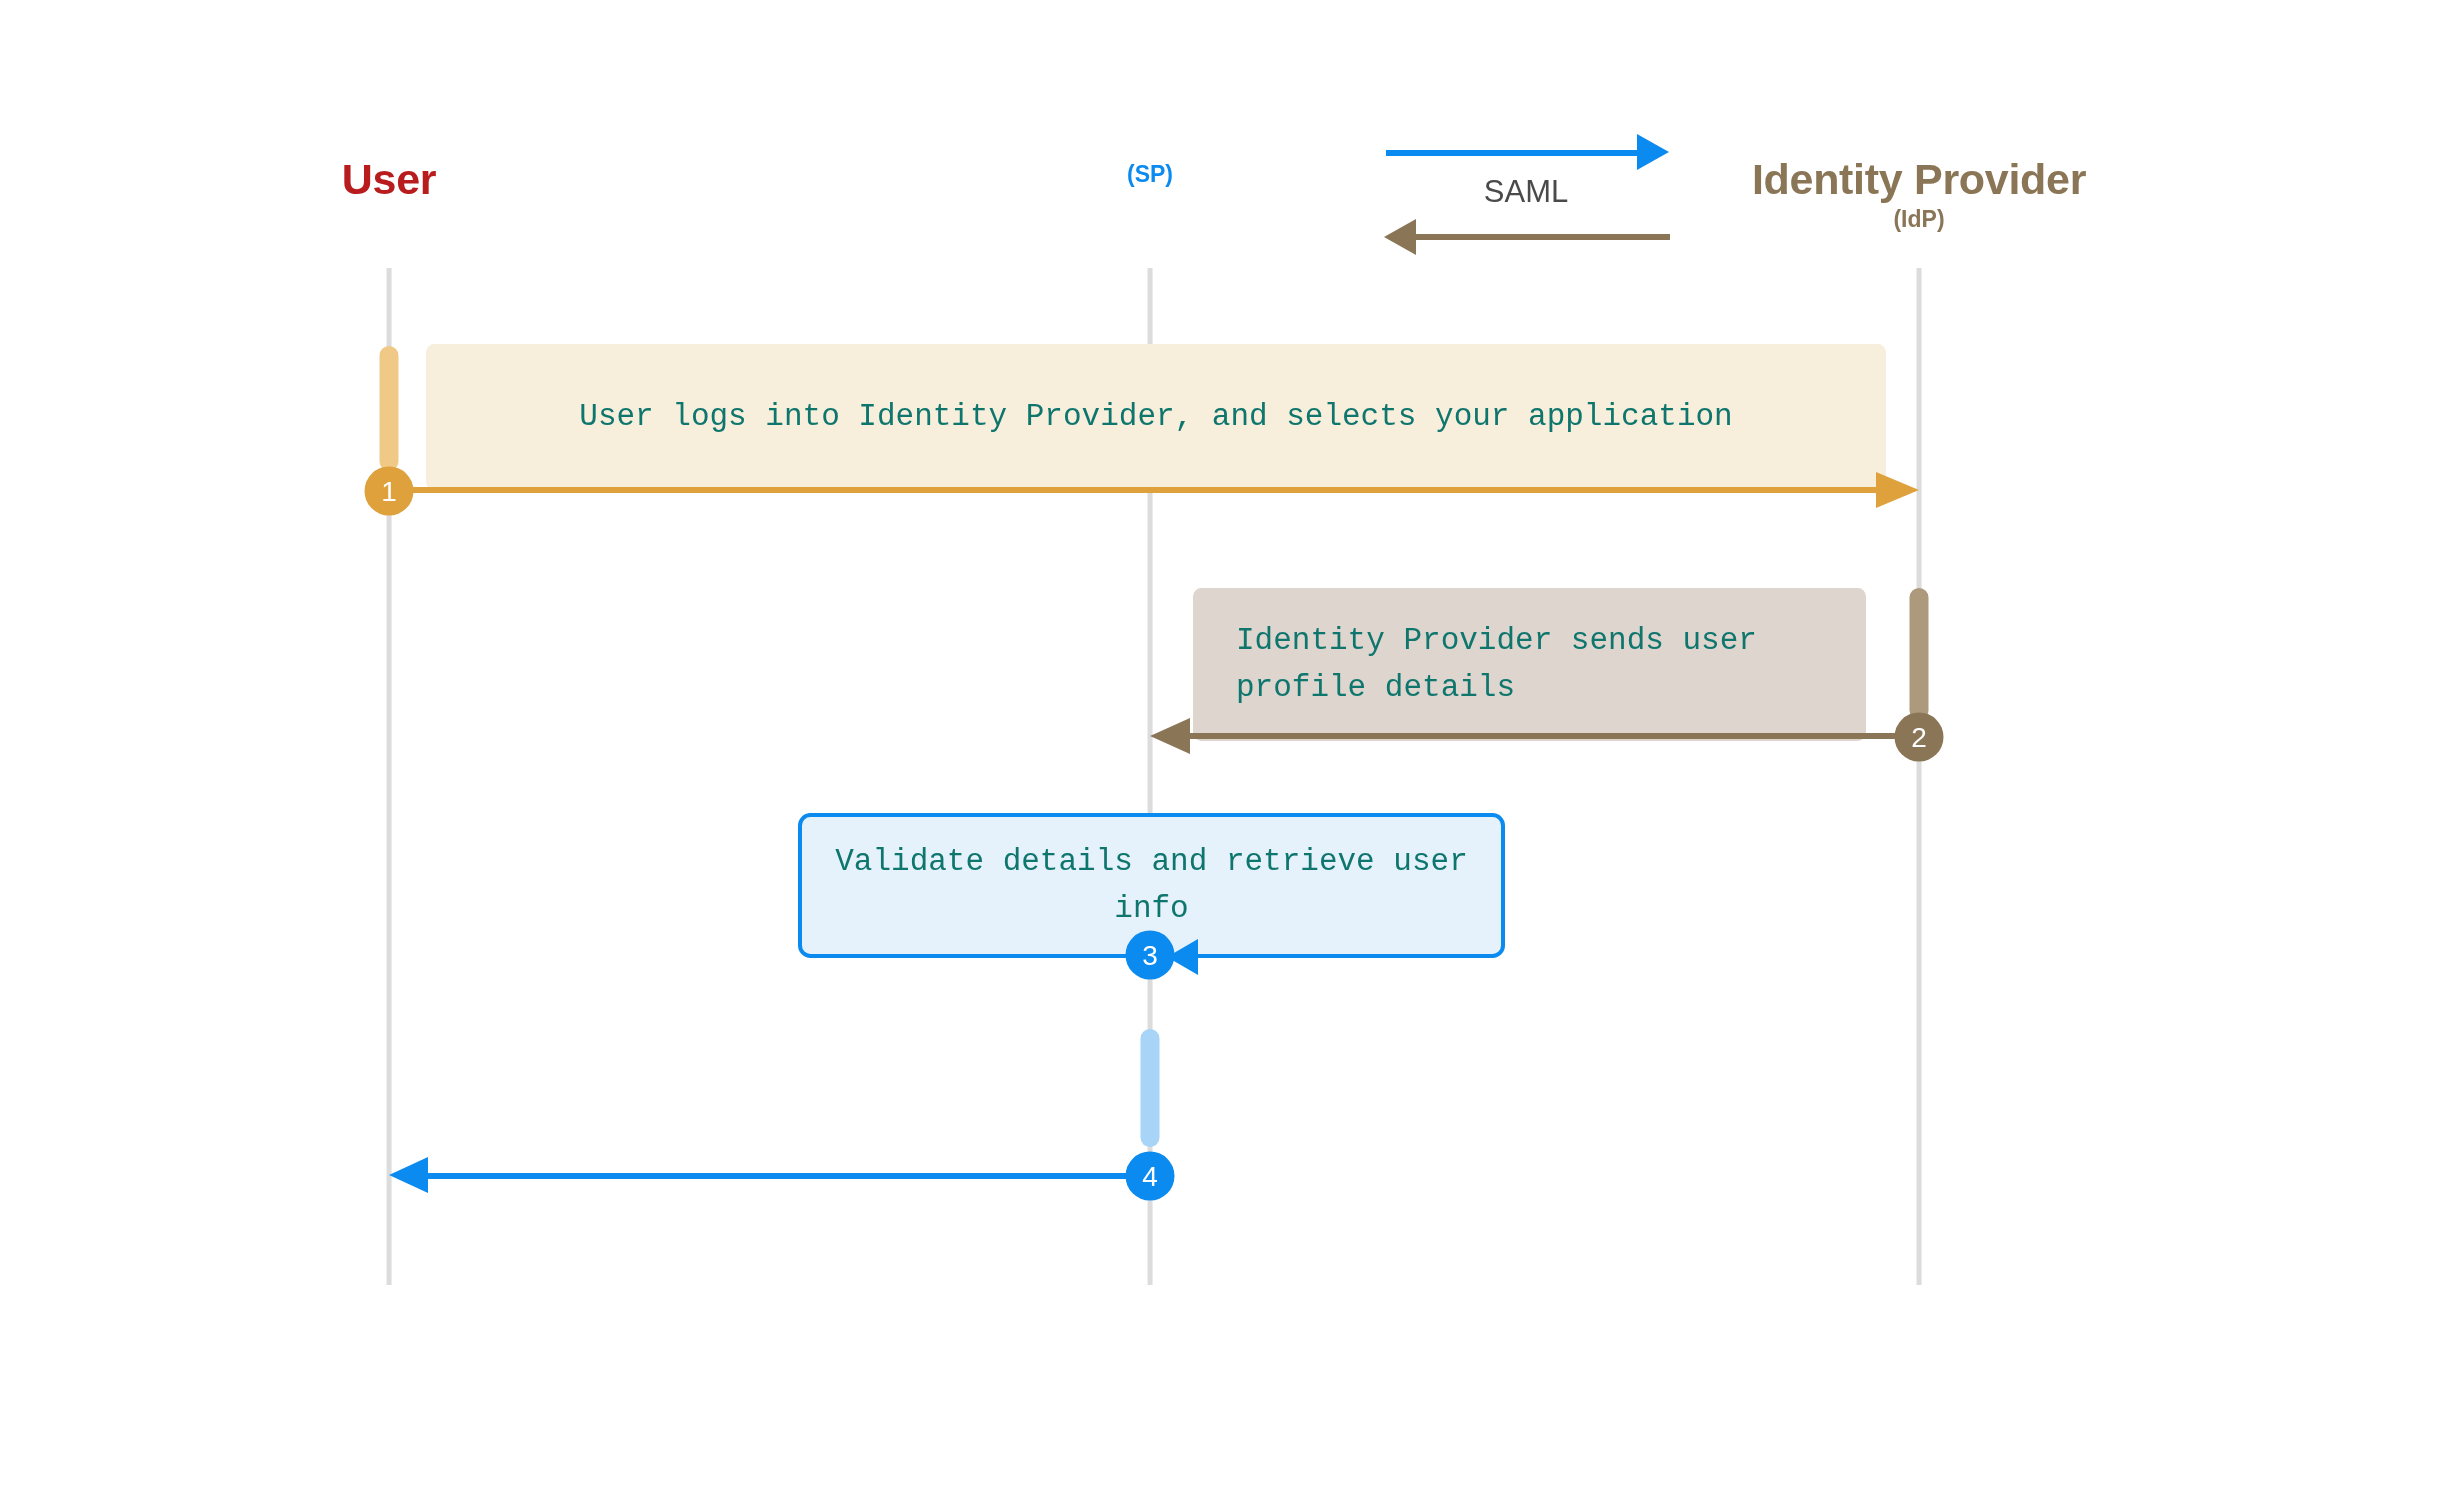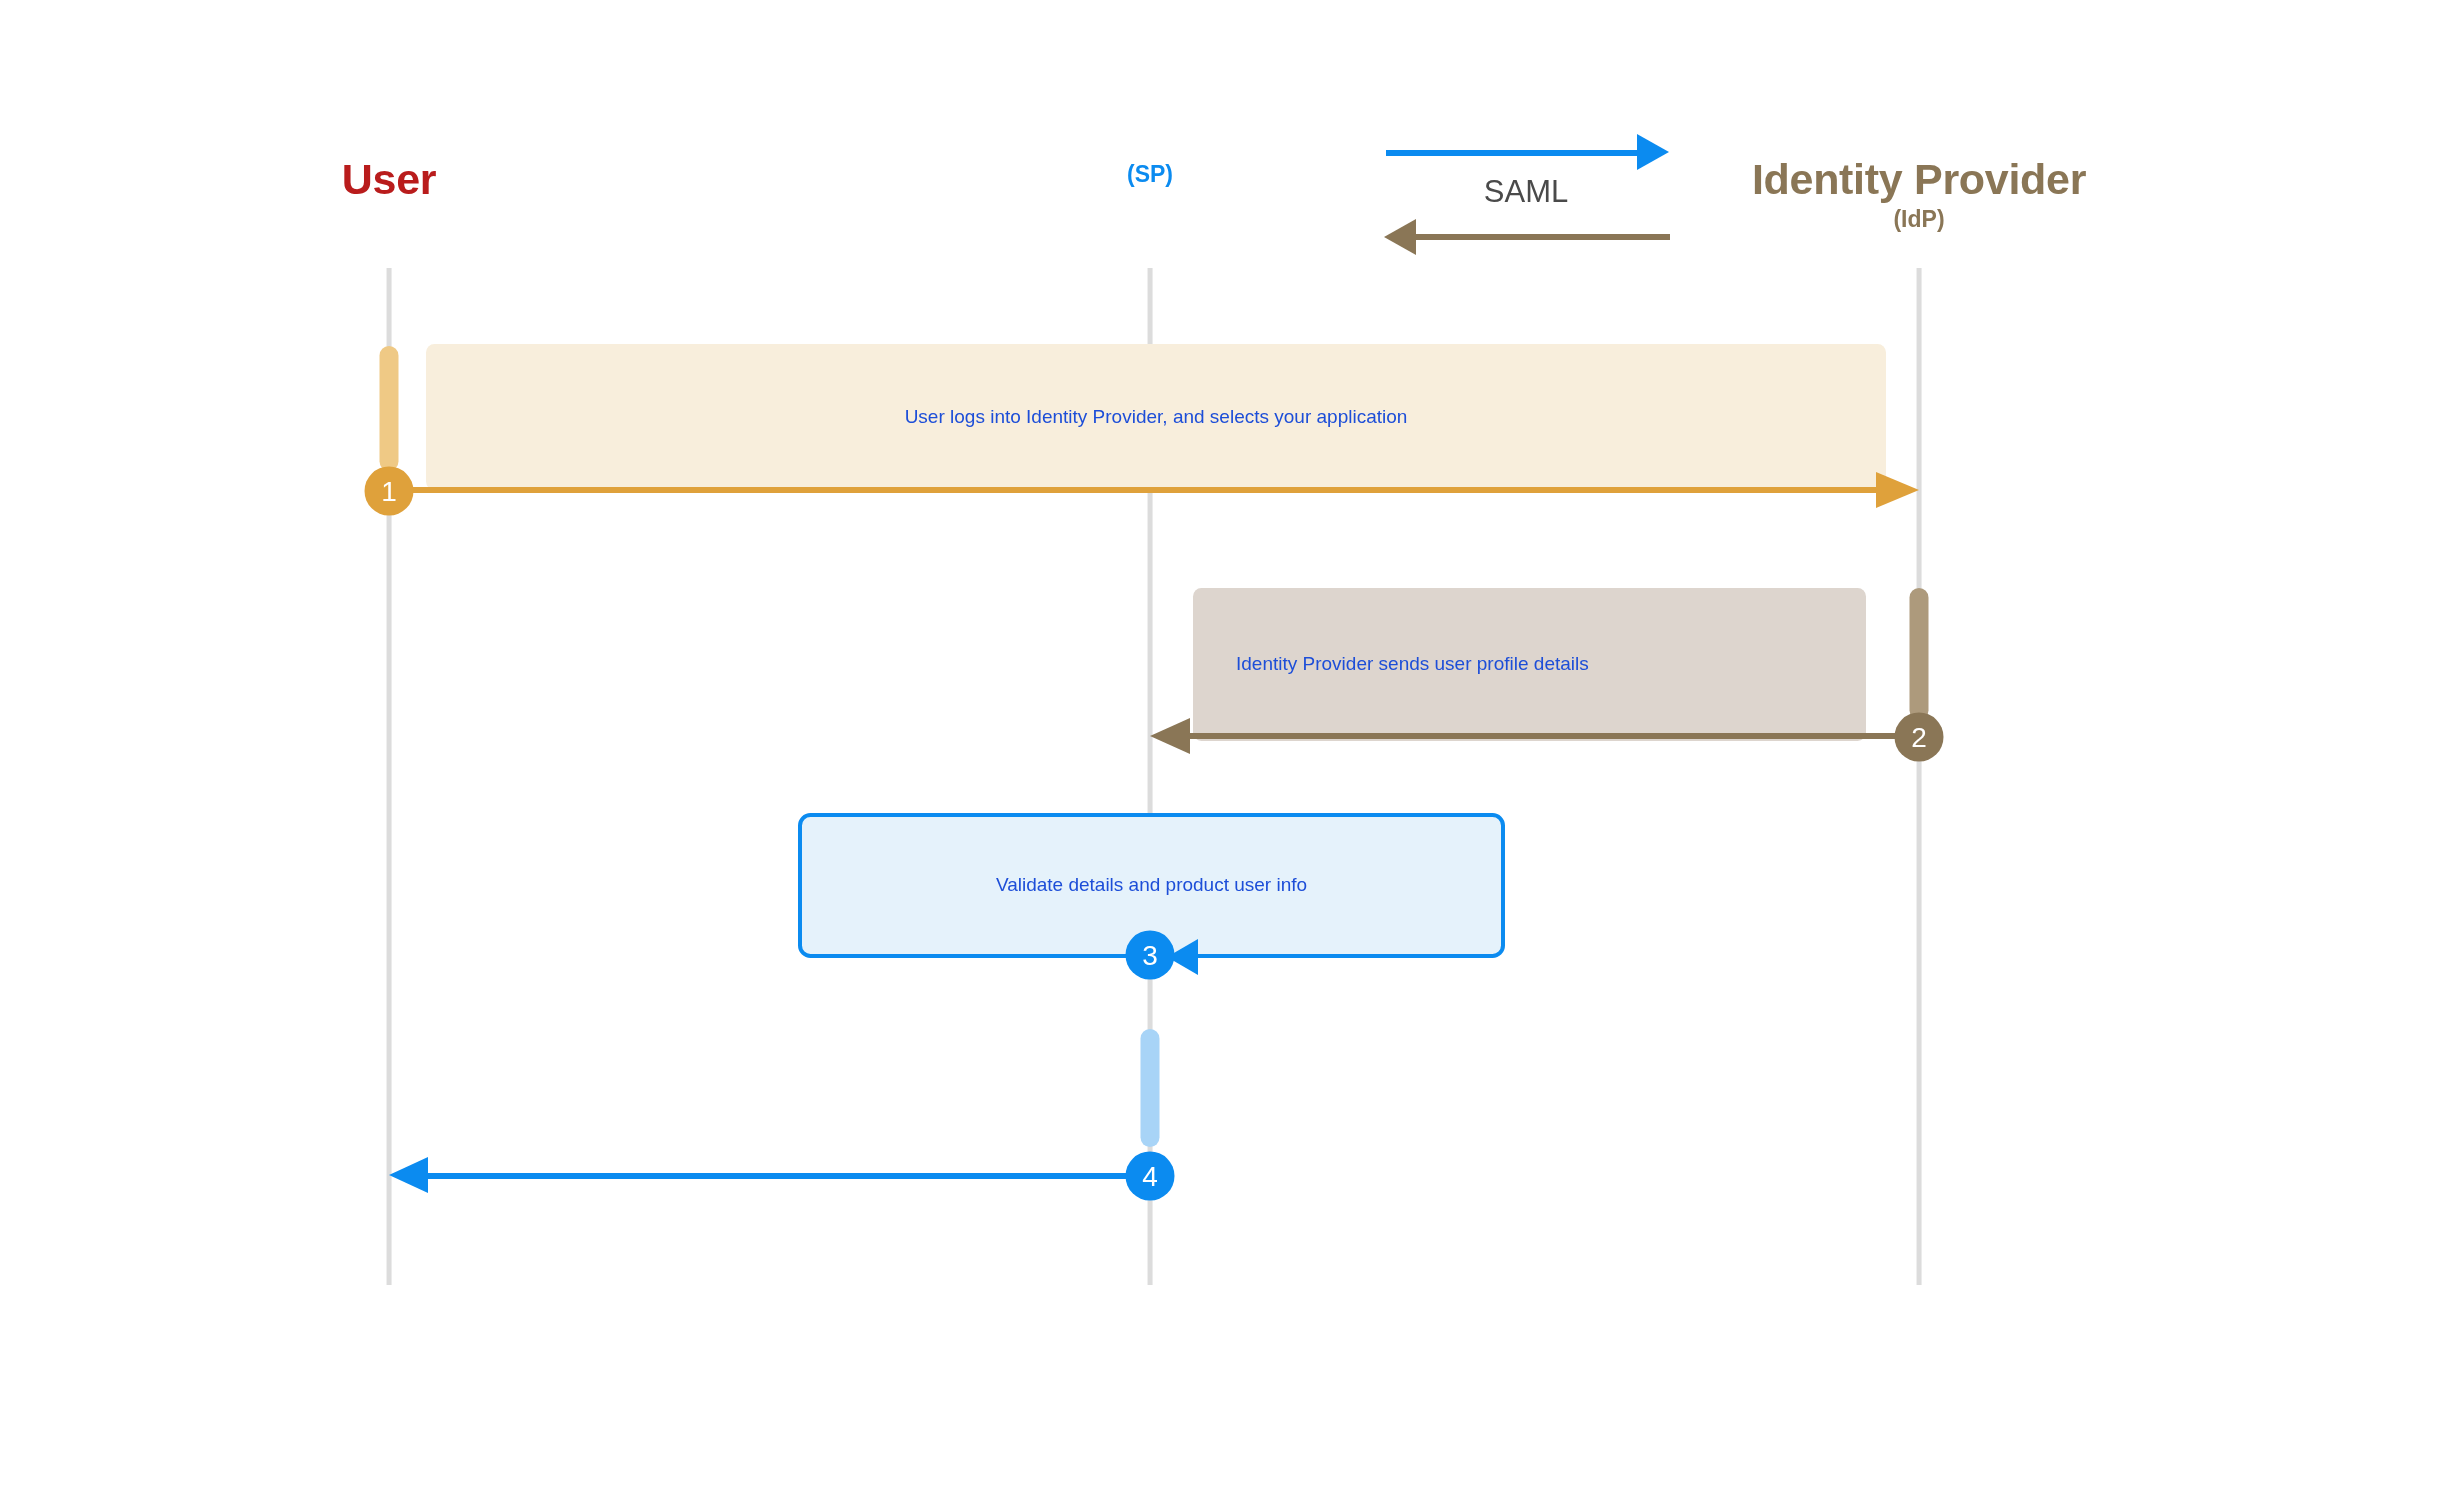--- a/index.html
+++ b/index.html
@@ -66,24 +66,24 @@
 
   
   .band {
     position: absolute;
     border-radius: 8.4px;
     box-sizing: border-box;
     display: flex;
     align-items: center;
   }
   .band-text {
-    font-size: 19px;
-    color: #1d4ed8;
+    font-size: 31px;
+    color: #0f766e;
     line-height: 1.5;
-    font-family: Liberation Sans, sans-serif;
+    font-family: Liberation Mono, monospace;
   }
   .band-1 { background: #F8EEDC; }
   .band-2 { background: #DDD5CE; }
   .band-3 {
     background: #E5F2FB;
     border: 4.9px solid #0B8BF0;
     border-radius: 12.5px;
   }
   .band-4 { background: #E5F2FB; }
 
@@ -180,21 +180,21 @@
   <div class="band band-2" style="left:1193px; top:588px; width:673px; height:153px;">
     <div class="band-text" style="padding:0 0 0 43px;">Identity Provider sends user profile details</div>
   </div>
 
   <div class="arrow-line" style="left:1184px; top:733px; width:735px; background:#8A7656;"></div>
   <div class="arrow-head head-left" style="left:1150px; top:718px; border-right:40px solid #8A7656;"></div>
 
   <div class="step-circle circ-idp" style="left:1919px; top:737px;">2</div>
 
   <div class="band band-3" style="left:798px; top:813px; width:707px; height:145px;">
-    <div class="band-text" style="width:100%; text-align:center;">Validate details and product user info</div>
+    <div class="band-text" style="width:100%; text-align:center;">Validate details and retrieve user info</div>
   </div>
 
   <div class="arrow-head head-left" style="left:1167px; top:939px; border-right:31px solid #0B8BF0;"></div>
 
   <div class="step-circle circ-sp" style="left:1150px; top:955px;">3</div>
 
   <div class="activation act-sp" style="left:1150px; top:1029px; height:118px;"></div>
 
 
   <div class="arrow-line" style="left:421px; top:1173px; width:729px; background:#0B8BF0;"></div>

